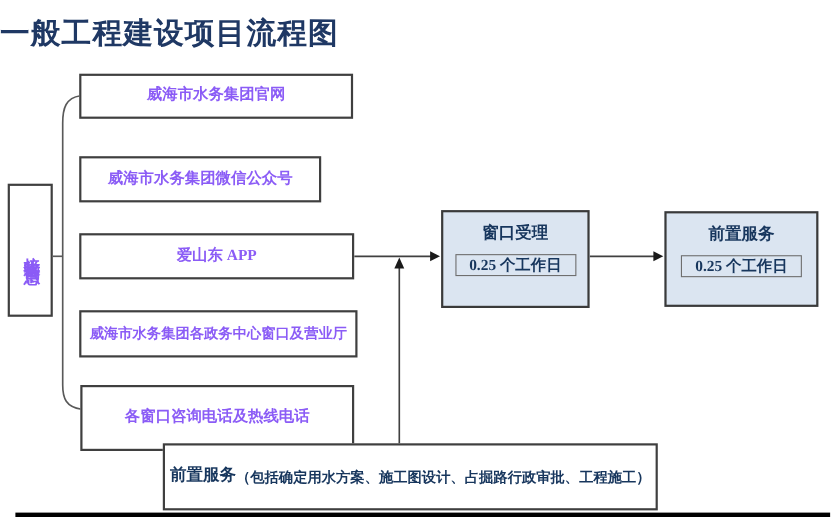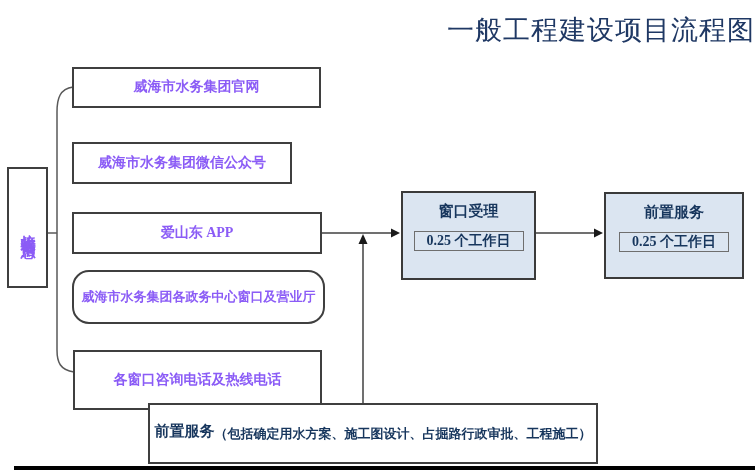--- a/index.html
+++ b/index.html
@@ -5,38 +5,38 @@
   html,body{margin:0;padding:0;background:#fff;}
   .stage{
     position:relative;
     width:755px;height:471px;
     background:#ffffff;
     font-family:"Liberation Serif","DejaVu Serif",serif;
     overflow:hidden;
   }
   .title{
     position:absolute;left:0;top:12px;width:100%;
-    text-align:right;
-    font-size:27px;font-weight:normal;color:#1f3864;
+    text-align:left;
+    font-size:27px;font-weight:bold;color:#1f3864;
     letter-spacing:1px;
   }
   .connector-layer{position:absolute;left:0;top:0;z-index:0;}
   .box{
     position:absolute;z-index:1;
     background:#ffffff;
     border:2px solid #3f3f3f;
     box-sizing:border-box;
     display:flex;align-items:center;justify-content:center;
     color:#8b5cf6;font-weight:bold;font-size:14px;
     text-align:center;line-height:1.15;
   }
   .channel-1{left:72px;top:67px;width:249px;height:41px;}
   .channel-2{left:72px;top:142px;width:220px;height:42px;}
   .channel-3{left:72px;top:212px;width:250px;height:42px;}
-  .channel-4{left:72px;top:270px;width:253px;height:54px;font-size:13px;border-radius:17px;}
+  .channel-4{left:72px;top:282px;width:253px;height:43px;font-size:13px;}
   .channel-5{left:73px;top:350px;width:249px;height:60px;}
   .receive-box{
     left:7px;top:167px;width:41px;height:121px;
     font-size:15px;
   }
   .receive-box .vtext{
     writing-mode:vertical-rl;
     letter-spacing:2px;
   }
   .step-box{

